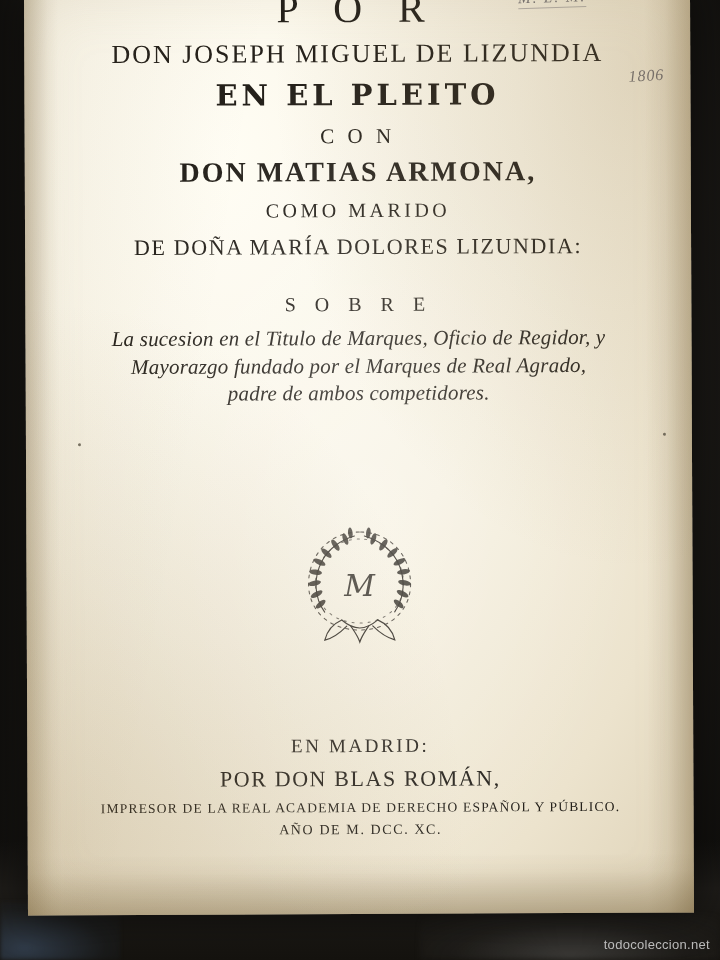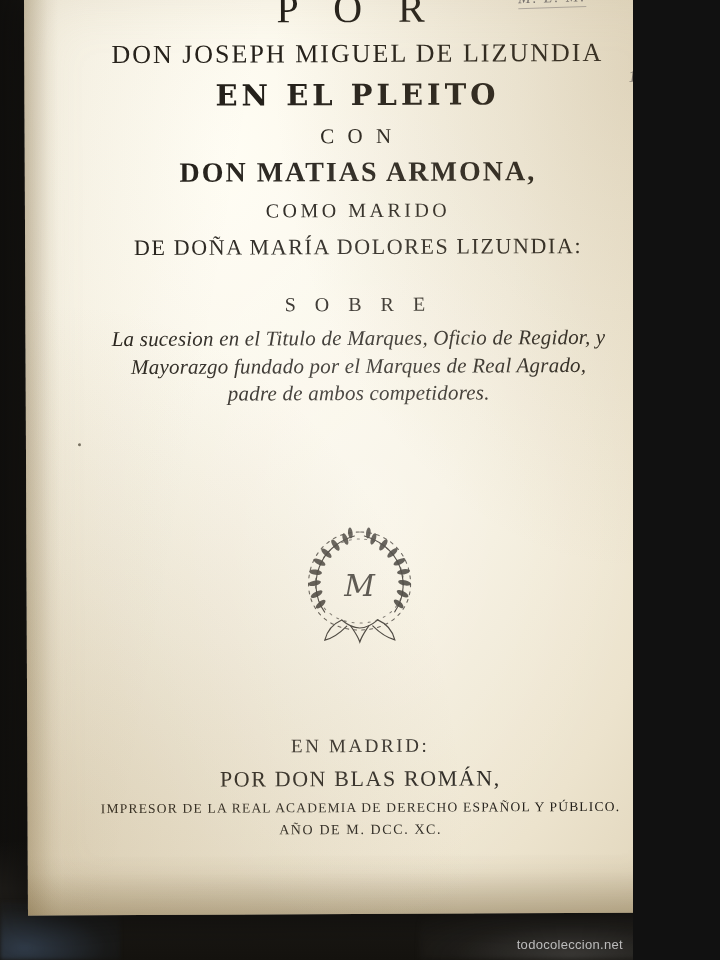--- a/index.html
+++ b/index.html
@@ -2,21 +2,21 @@
 <html><head>
 <meta charset="utf-8">
 <style>
   html, body {
     margin: 0;
     padding: 0;
     background: #111;
   }
   #page {
     position: relative;
-    width: 633px;
+    width: 720px;
     height: 960px;
     overflow: hidden;
     background: #c2410c;
     font-family: "Liberation Serif", serif;
   }
 
   
   .backdrop {
     position: absolute;
     inset: 0;

